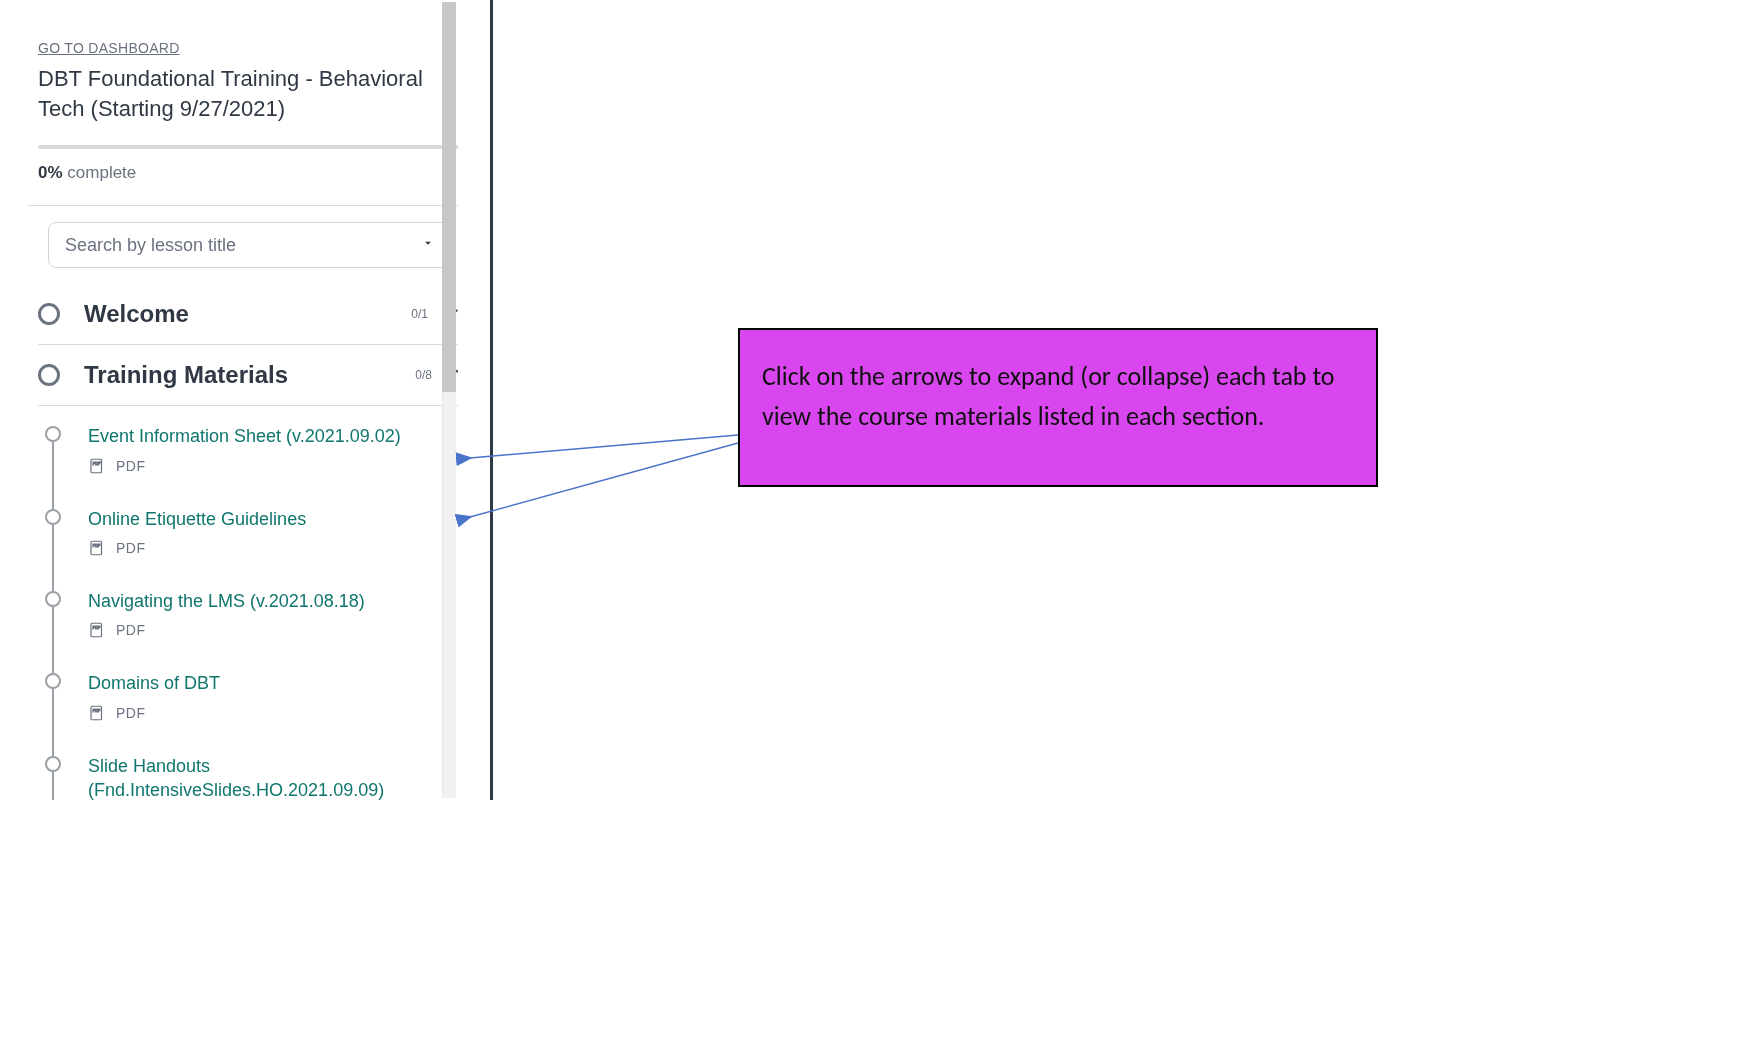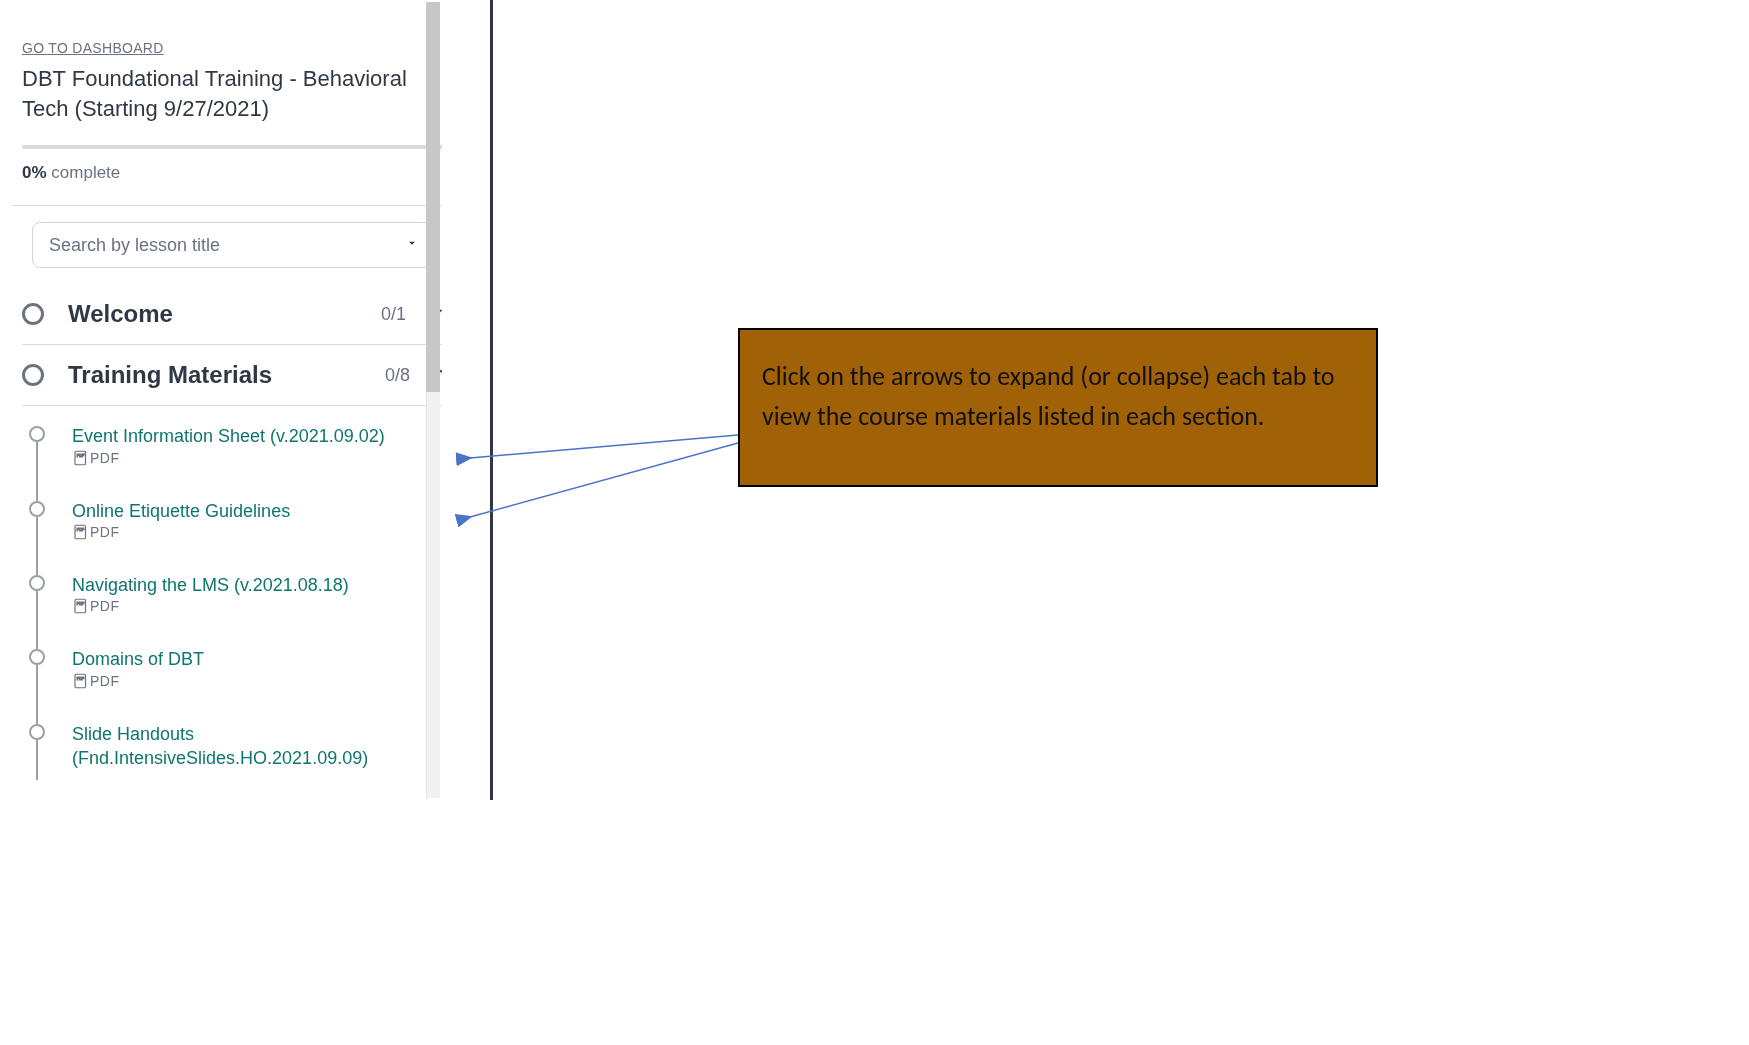--- a/index.html
+++ b/index.html
@@ -1,47 +1,47 @@
 <!DOCTYPE html>
 <html><head>
 <meta charset="utf-8">
 <style>
   * { box-sizing: border-box; margin: 0; padding: 0; }
   html, body { width: 1749px; height: 1045px; font-family: "Segoe UI", "Helvetica Neue", Arial, sans-serif; background:#fff; color:#2f3844; }
   .viewport { position:relative; width:1749px; height:1045px; overflow:hidden; }
-  .panel-wrap { position:absolute; left:0; top:0; width:442px; height:800px; overflow:hidden; }
+  .panel-wrap { position:absolute; left:16px; top:0; width:442px; height:800px; overflow:hidden; }
   .panel { position:relative; width:468px; height:800px; background:#fff; padding:0 22px 0 22px; }
   .go-link { display:block; font-size:14px; letter-spacing:.3px; color:#6b7280; font-weight:400; padding:40px 0 8px 0; }
   .course-title { font-size:22px; font-weight:400; color:#2f3844; line-height:1.35; padding-right:20px; }
   .progress-track { height:4px; width:424px; background:#d8dadd; margin:22px 0 14px 0; border-radius:2px; }
   .progress-text { font-size:17px; color:#6b7280; margin-bottom:22px; }
   .progress-text .pct { font-weight:700; color:#2f3844; }
   .hr-light { height:1px; background:#d8dadd; width:448px; margin-left:-10px; margin-bottom:16px; }
   .search-box { width:404px; height:46px; border:1px solid #d1d5db; border-radius:8px; display:flex; align-items:center; justify-content:space-between; padding:0 16px; margin:4px 0 16px 10px; }
   .search-box .ph { color:#6b7280; font-size:18px; }
   .caret-down svg, .caret-up svg { width:14px; height:14px; }
   .section-row { display:flex; align-items:center; padding:16px 0; }
   .section-row.bb { border-bottom:1px solid #d8dadd; width:428px; }
   .sec-circle { width:22px; height:22px; border:3px solid #6b7280; border-radius:50%; flex:0 0 22px; margin-right:24px; }
   .sec-title { flex:1; font-size:24px; font-weight:600; color:#2f3844; }
-  .sec-count { font-size:18px; color:#6b7280; margin-right:22px; }
+  .sec-count { font-size:12px; color:#6b7280; margin-right:16px; }
   .chev svg { width:18px; height:18px; stroke:#424a55; }
   .lesson-list { padding:18px 0 0 0; position:relative; }
   .lesson { position:relative; padding:0 0 32px 50px; }
   .lesson:last-child { padding-bottom:0; }
   .lesson .dot { position:absolute; left:7px; top:2px; width:16px; height:16px; border:2px solid #9aa0a6; border-radius:50%; background:#fff; z-index:2;}
   .lesson .line { position:absolute; left:14px; top:18px; width:2px; bottom:-2px; background:#9aa0a6; z-index:1;}
   .lesson .title { font-size:18px; color:#0f766e; line-height:1.35; }
-  .meta-row { display:flex; align-items:center; }
+  .meta-row { display:flex; align-items:center; gap:10px; margin-top:8px; }
   .pdf-icon { width:18px; height:18px; }
   .meta-text { font-size:14px; letter-spacing:.5px; color:#6b7280; }
   .scrollbar-track { position:absolute; right:2px; top:2px; width:14px; height:796px; background:#f1f1f1; border-left:1px solid #e5e5e5; }
   .scrollbar-thumb { position:absolute; right:0; top:0; width:14px; height:390px; background:#c7c7c7; }
   .panel-divider { position:absolute; left:490px; top:0; width:3px; height:800px; background:#2f3844; }
-  .callout { position:absolute; left:738px; top:328px; width:640px; border:2px solid #000; background:#a16207; padding:26px 22px 48px 22px; }
+  .callout { position:absolute; left:738px; top:328px; width:640px; border:2px solid #000; background:#d946ef; padding:26px 22px 48px 22px; }
   .callout p { font-size:26px; line-height:1.55; color:#111; font-family: Calibri, "Segoe UI", Arial, sans-serif;}
   svg.annotation { position:absolute; left:0; top:0; pointer-events:none; }
 </style>
 </head>
 <body>
 
 <div class="viewport">
 
   <div class="panel-wrap">
     <div class="panel">

